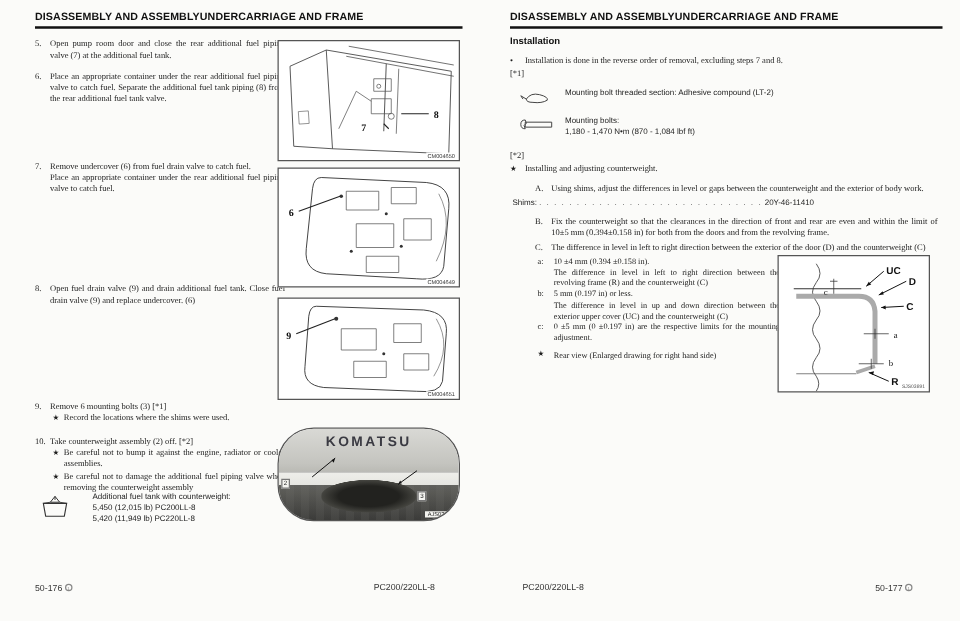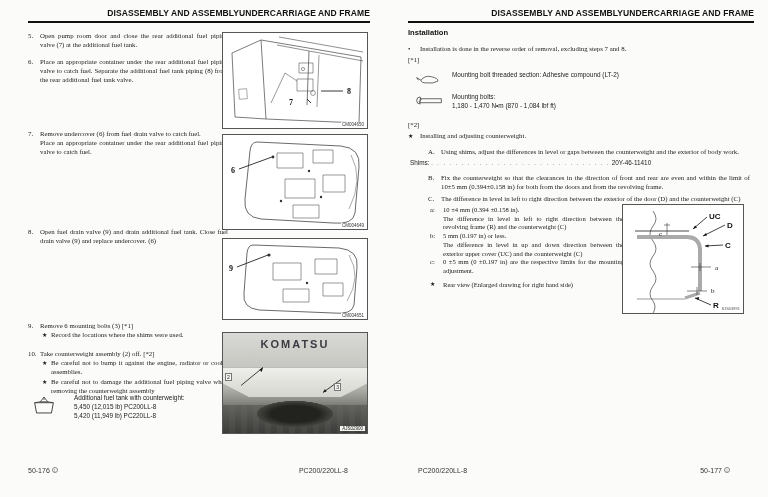--- a/index.html
+++ b/index.html
@@ -5,21 +5,21 @@
   * { margin:0; padding:0; box-sizing:border-box; }
   html,body { width:768px; height:497px; background:#fbfbf9; overflow:hidden; }
   #canvas { position:relative; width:768px; height:497px; background:#fbfbf9;
             font-family:"Liberation Serif", serif; color:#1c1c1c; }
 
   .page { position:absolute; top:8px; height:482px; }
   #page-left  { left:28px;  width:342px; }
   #page-right { left:408px; width:346px; }
 
   .hdr { position:absolute; top:0; left:0; right:0; height:15px;
-         border-bottom:2px solid #111; display:flex; justify-content:flex-end;
+         border-bottom:2px solid #111; display:flex; justify-content:flex-start;
          font-family:"Liberation Sans", sans-serif; font-weight:bold; font-size:8.5px;
          letter-spacing:.1px; color:#111; }
 
   
   .step { position:absolute; left:0; width:200px; display:flex; }
   .step-num { width:12px; flex:none; font-size:6.8px; line-height:1.34; }
   .step-body { flex:1; font-size:6.8px; line-height:1.34; text-align:justify; }
   .star-row { display:flex; margin-top:1px; }
   .star-glyph { width:11px; flex:none; font-size:6px; line-height:1.45; padding-left:2px; }
   .star-text { flex:1; font-size:6.8px; line-height:1.3; text-align:justify; }
@@ -231,21 +231,21 @@
         <rect x="60" y="50" width="26" height="13" fill="none" stroke="#555" stroke-width="0.6"></rect>
         <rect x="100" y="44" width="20" height="13" fill="none" stroke="#555" stroke-width="0.6"></rect>
         <circle cx="46" cy="16" r="1.6" fill="#333"></circle>
           <circle cx="84" cy="44" r="1.2" fill="#333"></circle>
         <line x1="14" y1="28" x2="45" y2="16" stroke="#222" stroke-width="0.9"></line>
         <text x="6" y="32" class="callout">9</text>
       </svg>
       <span class="fig-id">CM004651</span>
     </div>
 
-    <div class="fig" id="photo-fig" style="top:324px; height:102px;">
+    <div class="fig" id="photo-fig" style="top:334px; height:75px;border-radius:29px;">
       <div class="photo-bg"></div>
       <div class="photo-logo">KOMATSU</div>
       <div class="cw-body"></div>
       <div class="tracks"></div>
       <div class="axle"></div>
       <svg style="position:absolute;inset:0;" viewBox="0 0 144 87">
         <line x1="18" y1="46" x2="40" y2="28" stroke="#111" stroke-width="0.8"></line>
         <polygon points="40,28 36.5,30 38.6,32.4" fill="#111"></polygon>
         <line x1="118" y1="40" x2="100" y2="53" stroke="#111" stroke-width="0.8"></line>
         <polygon points="100,53 103.6,52 102,49.4" fill="#111"></polygon>

